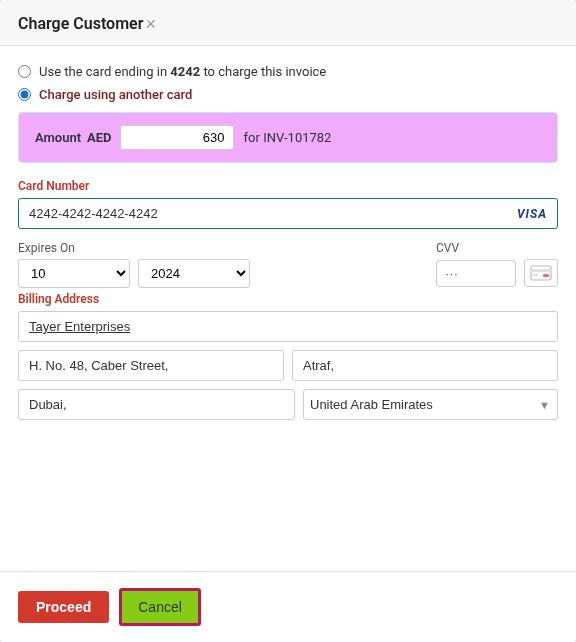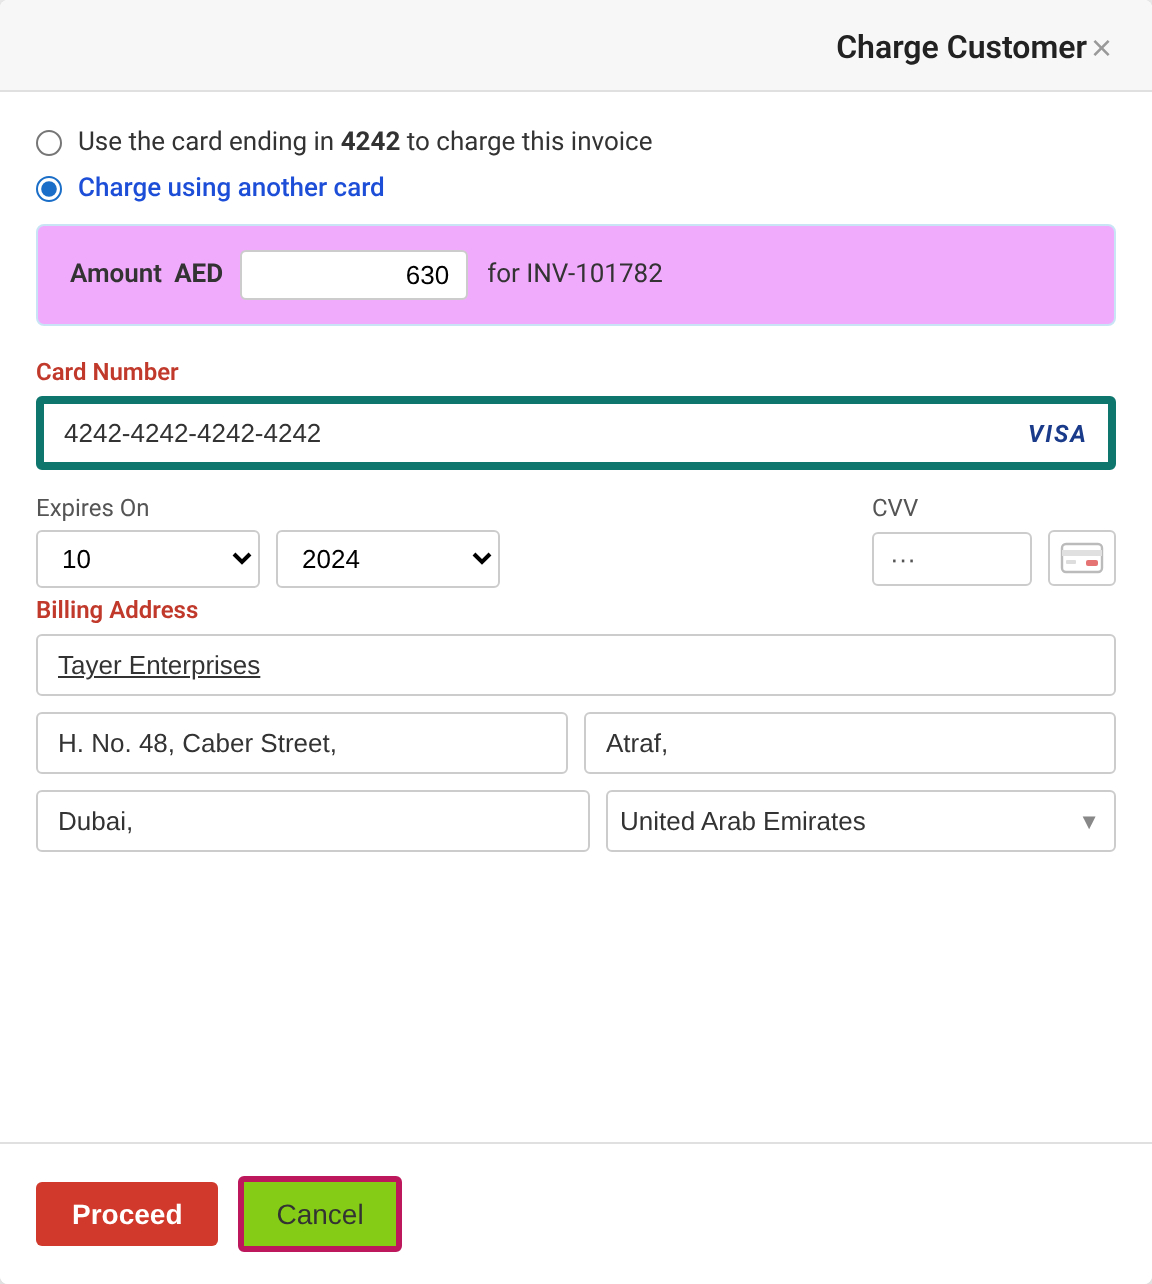--- a/index.html
+++ b/index.html
@@ -20,21 +20,21 @@
       box-shadow: 0 2px 12px rgba(0,0,0,0.18);
       display: flex;
       flex-direction: column;
     }
     .modal-header {
       background: #f7f7f7;
       border-bottom: 1px solid #e0e0e0;
       padding: 14px 18px 12px 18px;
       display: flex;
       align-items: center;
-      justify-content: flex-end;
+      justify-content: flex-start;
       border-radius: 4px 4px 0 0;
     }
     .modal-title {
       font-size: 16px;
       font-weight: 600;
       color: #222;
     }
     .close-btn {
       background: none;
       border: none;
@@ -57,21 +57,21 @@
       margin-bottom: 8px;
       font-size: 13px;
       color: #333;
       cursor: pointer;
     }
     .radio-item input[type="radio"] {
       margin-right: 8px;
       accent-color: #1a6ec7;
     }
     .radio-item .link-text {
-      color: #1d4ed8;
+      color: #7f1d1d;
       font-weight: 500;
     }
     .amount-row {
       background: #f0abfc;
       border: 1px solid #c9e5f5;
       border-radius: 4px;
       padding: 12px 16px;
       display: flex;
       align-items: center;
       margin-bottom: 16px;
@@ -106,21 +106,21 @@
     .section-label {
       color: #c0392b;
       font-size: 12px;
       font-weight: 600;
       margin-bottom: 5px;
       margin-top: 4px;
     }
     .card-number-row {
       display: flex;
       align-items: center;
-      border: 4px solid #0f766e;
+      border: 1px solid #0f766e;
       border-radius: 3px;
       padding: 7px 10px;
       margin-bottom: 12px;
       background: #fff;
     }
     .card-number-input {
       flex: 1;
       border: none;
       outline: none;
       font-size: 13px;

